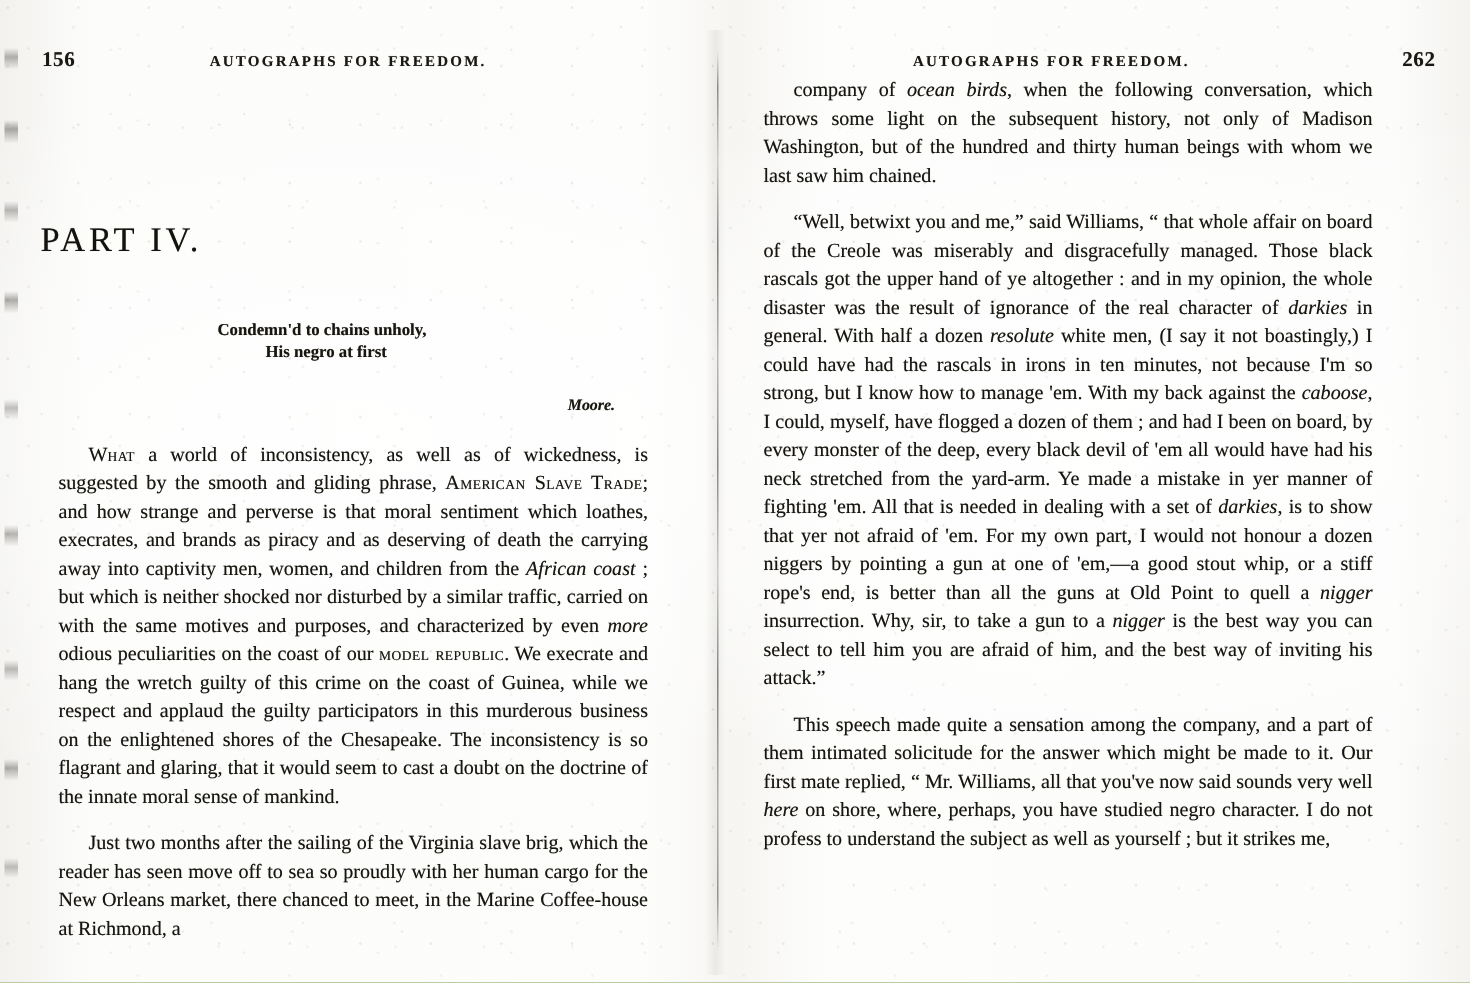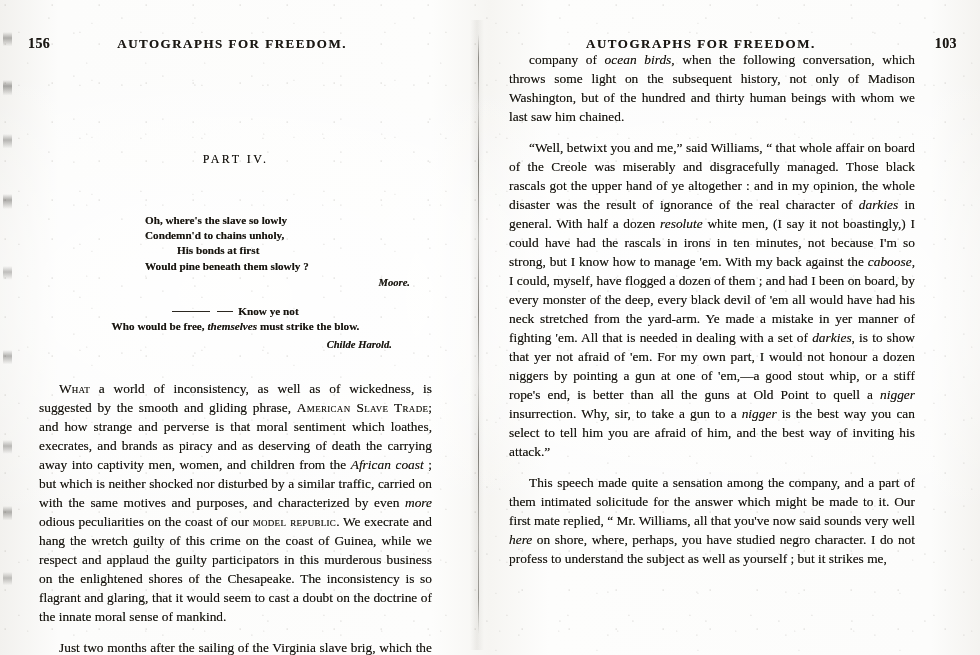--- a/index.html
+++ b/index.html
@@ -120,21 +120,21 @@
 
   .folio {
     font-size: 14px;
     font-weight: bold;
     letter-spacing: 0.4px;
     color: #1b1814;
   }
   .head-title {
     flex: 1;
     text-align: center;
-    font-size: 13px;
+    font-size: 10px;
     font-weight: bold;
     font-variant: small-caps;
     text-transform: uppercase;
     letter-spacing: 1.5px;
     color: #1b1814;
     margin-top: 24px;
   }
   #head-left .head-title  { padding-right: 44px; }
   #head-right .head-title { padding-left: 10px; padding-right: 40px; }
 
@@ -144,43 +144,43 @@
     font-size: 13.4px;
     line-height: 19.0px;
     text-align: justify;
     text-justify: inter-word;
     color: #17150f;
   }
   #col-left  { left: 27px; top: 150px;  width: 417px; }
   #col-right { left: 18px; top: 38px;   width: 430px; }
 
   .part-title {
-    text-align: center;
-    font-size: 12px;
+    text-align: left;
+    font-size: 23px;
     letter-spacing: 2.5px;
     margin: 0 0 44px 0;
     color: #14120d;
   }
 
   
   .epigraph {
     margin: 0 0 14px 0;
     font-size: 11.2px;
     line-height: 15.2px;
     font-weight: bold;
     color: #191610;
     text-align: left;
   }
   .epigraph .v      { display: block; padding-left: 118px; white-space: nowrap; }
   .epigraph .v.ind  { padding-left: 150px; }
   .epigraph .attrib {
     display: block;
     text-align: right;
     padding-right: 34px;
-    margin-top: 1px;
+    margin-top: 20px;
     font-style: italic;
     font-weight: bold;
     font-size: 10.6px;
   }
 
   .epigraph2 {
     margin: 0 0 26px 0;
     font-size: 11.2px;
     line-height: 15.2px;
     font-weight: bold;
@@ -244,45 +244,38 @@
     <div class="running-head inky" id="head-left">
       <span class="folio">156</span>
       <span class="head-title">AUTOGRAPHS FOR FREEDOM.</span>
     </div>
 
     <div class="column inky" id="col-left">
 
       <div class="part-title">PART IV.</div>
 
       <div class="epigraph">
-        <span class="v">Oh, where's the slave so lowly</span>
         <span class="v">Condemn'd to chains unholy,</span>
-        <span class="v ind">His bonds at first</span>
-        <span class="v">Would pine beneath them slowly ?</span>
+        <span class="v ind">His negro at first</span>
         <span class="attrib">Moore.</span>
       </div>
 
-      <div class="epigraph2">
-        <span class="v"><span class="rule"></span><span class="rule short"></span><span>Know ye not</span></span>
-        <span class="v"><span>Who would be free, </span><span class="it">themselves</span><span> must strike the blow.</span></span>
-        <span class="attrib">Childe Harold.</span>
-      </div>
 
       <div>
           <p class="para"><span>W</span><span class="sc">hat</span><span> a world of inconsistency, as well as of wickedness, is suggested by the smooth and gliding phrase, </span><span class="sc">American Slave Trade</span><span>; and how strange and perverse is that moral sentiment which loathes, execrates, and brands as piracy and as deserving of death the carrying away into captivity men, women, and children from the </span><span class="it">African coast</span><span> ; but which is neither shocked nor disturbed by a similar traffic, carried on with the same motives and purposes, and characterized by even </span><span class="it">more</span><span> odious peculiarities on the coast of our </span><span class="sc">model republic</span><span>. We execrate and hang the wretch guilty of this crime on the coast of Guinea, while we respect and applaud the guilty participators in this murderous business on the enlightened shores of the Chesapeake. The inconsistency is so flagrant and glaring, that it would seem to cast a doubt on the doctrine of the innate moral sense of mankind.</span></p>
           <p class="para"><span>Just two months after the sailing of the Virginia slave brig, which the reader has seen move off to sea so proudly with her human cargo for the New Orleans market, there chanced to meet, in the Marine Coffee-house at Richmond, a</span></p>
         </div>
     </div>
   </div>
 
   <div class="leaf" id="leaf-right">
 
     <div class="running-head inky" id="head-right">
       <span class="head-title">AUTOGRAPHS FOR FREEDOM.</span>
-      <span class="folio">103</span>
+      <span class="folio">262</span>
     </div>
 
     <div class="column inky" id="col-right">
       <div>
           <p class="para"><span>company of </span><span class="it">ocean birds</span><span>, when the following conversation, which throws some light on the subsequent history, not only of Madison Washington, but of the hundred and thirty human beings with whom we last saw him chained.</span></p>
           <p class="para"><span>“Well, betwixt you and me,” said Williams, “ that whole affair on board of the Creole was miserably and disgracefully managed. Those black rascals got the upper hand of ye altogether : and in my opinion, the whole disaster was the result of ignorance of the real character of </span><span class="it">darkies</span><span> in general. With half a dozen </span><span class="it">resolute</span><span> white men, (I say it not boastingly,) I could have had the rascals in irons in ten minutes, not because I'm so strong, but I know how to manage 'em. With my back against the </span><span class="it">caboose</span><span>, I could, myself, have flogged a dozen of them ; and had I been on board, by every monster of the deep, every black devil of 'em all would have had his neck stretched from the yard-arm. Ye made a mistake in yer manner of fighting 'em. All that is needed in dealing with a set of </span><span class="it">darkies</span><span>, is to show that yer not afraid of 'em. For my own part, I would not honour a dozen niggers by pointing a gun at one of 'em,—a good stout whip, or a stiff rope's end, is better than all the guns at Old Point to quell a </span><span class="it">nigger</span><span> insurrection. Why, sir, to take a gun to a </span><span class="it">nigger</span><span> is the best way you can select to tell him you are afraid of him, and the best way of inviting his attack.”</span></p>
           <p class="para"><span>This speech made quite a sensation among the company, and a part of them intimated solicitude for the answer which might be made to it. Our first mate replied, “ Mr. Williams, all that you've now said sounds very well </span><span class="it">here</span><span> on shore, where, perhaps, you have studied negro character. I do not profess to understand the subject as well as yourself ; but it strikes me,</span></p>
         </div>
     </div>
   </div>

